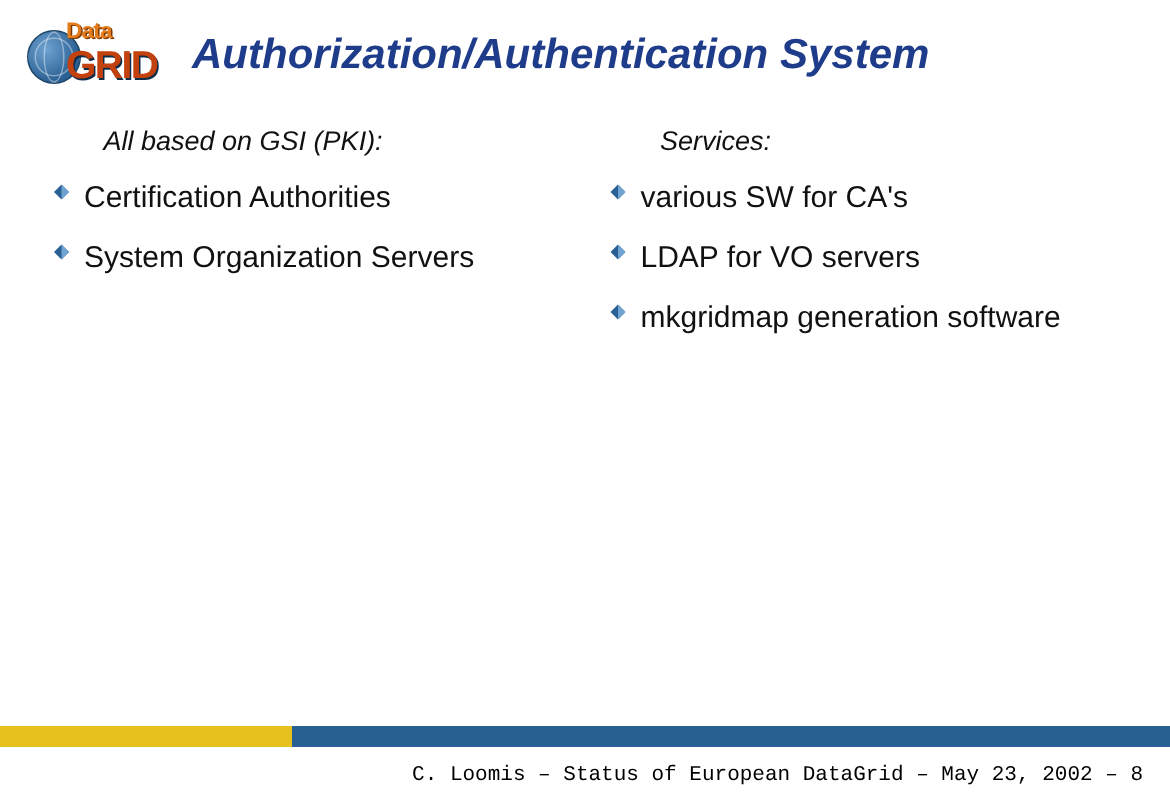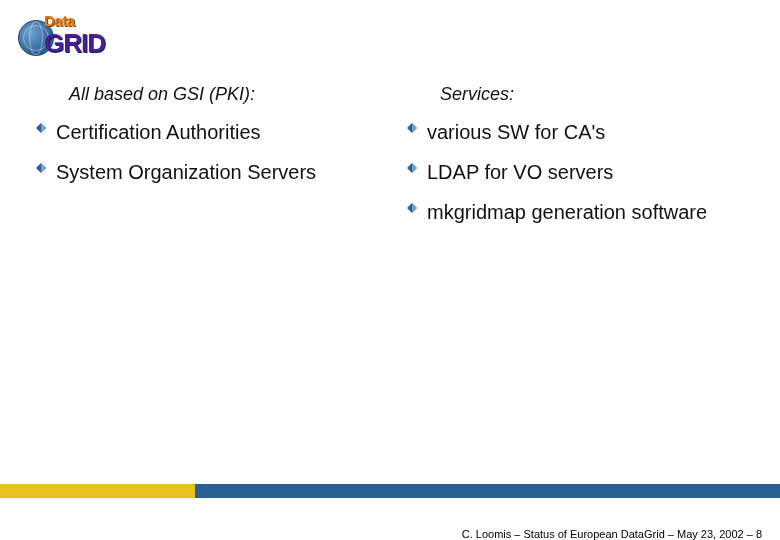--- a/index.html
+++ b/index.html
@@ -6,42 +6,43 @@
   html, body { width: 780px; height: 540px; font-family: "Trebuchet MS", Verdana, sans-serif; background: #fff; overflow: hidden; }
   .slide { position: relative; width: 780px; height: 540px; }
   .header { display: flex; align-items: center; padding: 14px 20px 8px 20px; }
   .logo { width: 96px; height: 44px; position: relative; }
   .globe { position: absolute; left: -2px; top: 6px; width: 36px; height: 36px; border-radius: 50%; background: radial-gradient(circle at 35% 35%, #6fa3d1, #2a5f93 70%); border: 1px solid #1c4569; }
   .globe::before, .globe::after { content: ""; position: absolute; border-radius: 50%; border: 1px solid rgba(255,255,255,0.4); }
   .globe::before { left: 4px; top: 4px; right: 4px; bottom: 4px; }
   .globe::after { left: 10px; top: 0; right: 10px; bottom: 0; border-radius: 50%/50%; }
   .logo-text { position: absolute; left: 24px; top: -2px; font-weight: 900; font-size: 15px; font-family: Arial, sans-serif; letter-spacing: -0.5px; }
   .logo-data { color: #e47b1c; text-shadow: 1px 1px 0 #7a3900; }
-  .logo-grid-wrap { position: absolute; left: 24px; top: 14px; font-weight: 900; font-size: 26px; font-family: Arial, sans-serif; letter-spacing: -1px; color: #4c1d95; text-shadow: 1px 1px 0 #0d2c4a; }
+  .logo-grid-wrap { position: absolute; left: 24px; top: 14px; font-weight: 900; font-size: 26px; font-family: Arial, sans-serif; letter-spacing: -1px; color: #c2410c; text-shadow: 1px 1px 0 #0d2c4a; }
   .title { flex: 1; font-size: 28px; font-weight: 700; color: #1f3c8a; font-style: italic; margin-left: 12px; }
   .body { display: flex; padding: 18px 34px 0 34px; gap: 30px; }
   .col { flex: 1; }
   .heading { font-size: 18px; font-style: italic; font-weight: 400; color: #111; margin-bottom: 14px; margin-left: 35px; }
   .bullets { list-style: none; padding-left: 22px; }
   .bullets li { font-size: 20px; color: #111; margin-bottom: 14px; position: relative; line-height: 1.3; }
   .diamond { position: absolute; left: -20px; top: 4px; width: 10px; height: 10px; display: inline-block; }
   .diamond svg { width: 10px; height: 10px; display: block; }
   .footer-stripe { position: absolute; left: 0; right: 0; bottom: 42px; height: 14px; background: linear-gradient(90deg, #e6c21f 0 25%, #2a5f93 25% 100%); }
-  .footer-text { position: absolute; right: 18px; bottom: 0; font-size: 11px; color: #000; font-family: Liberation Sans, sans-serif; }
+  .footer-text { position: absolute; right: 18px; bottom: 15px; font-size: 14px; color: #000; font-family: Liberation Mono, monospace; }
 </style>
 </head>
 <body>
 <div class="slide">
 
 <div class="header">
   <div class="logo">
     <div class="globe"></div>
     <div class="logo-text logo-data">Data</div>
     <div class="logo-grid-wrap">GRID</div>
   </div>
+  <div class="title">Authorization/Authentication System</div>
 </div>
 
 <div class="body">
   <div class="col">
     <div class="heading">All based on GSI (PKI):</div>
     <ul class="bullets">
       <li>
         <span class="diamond">
               <svg viewBox="0 0 10 10">
                 <polygon points="5,0 10,5 5,10 0,5" fill="#2a5f93"></polygon>

